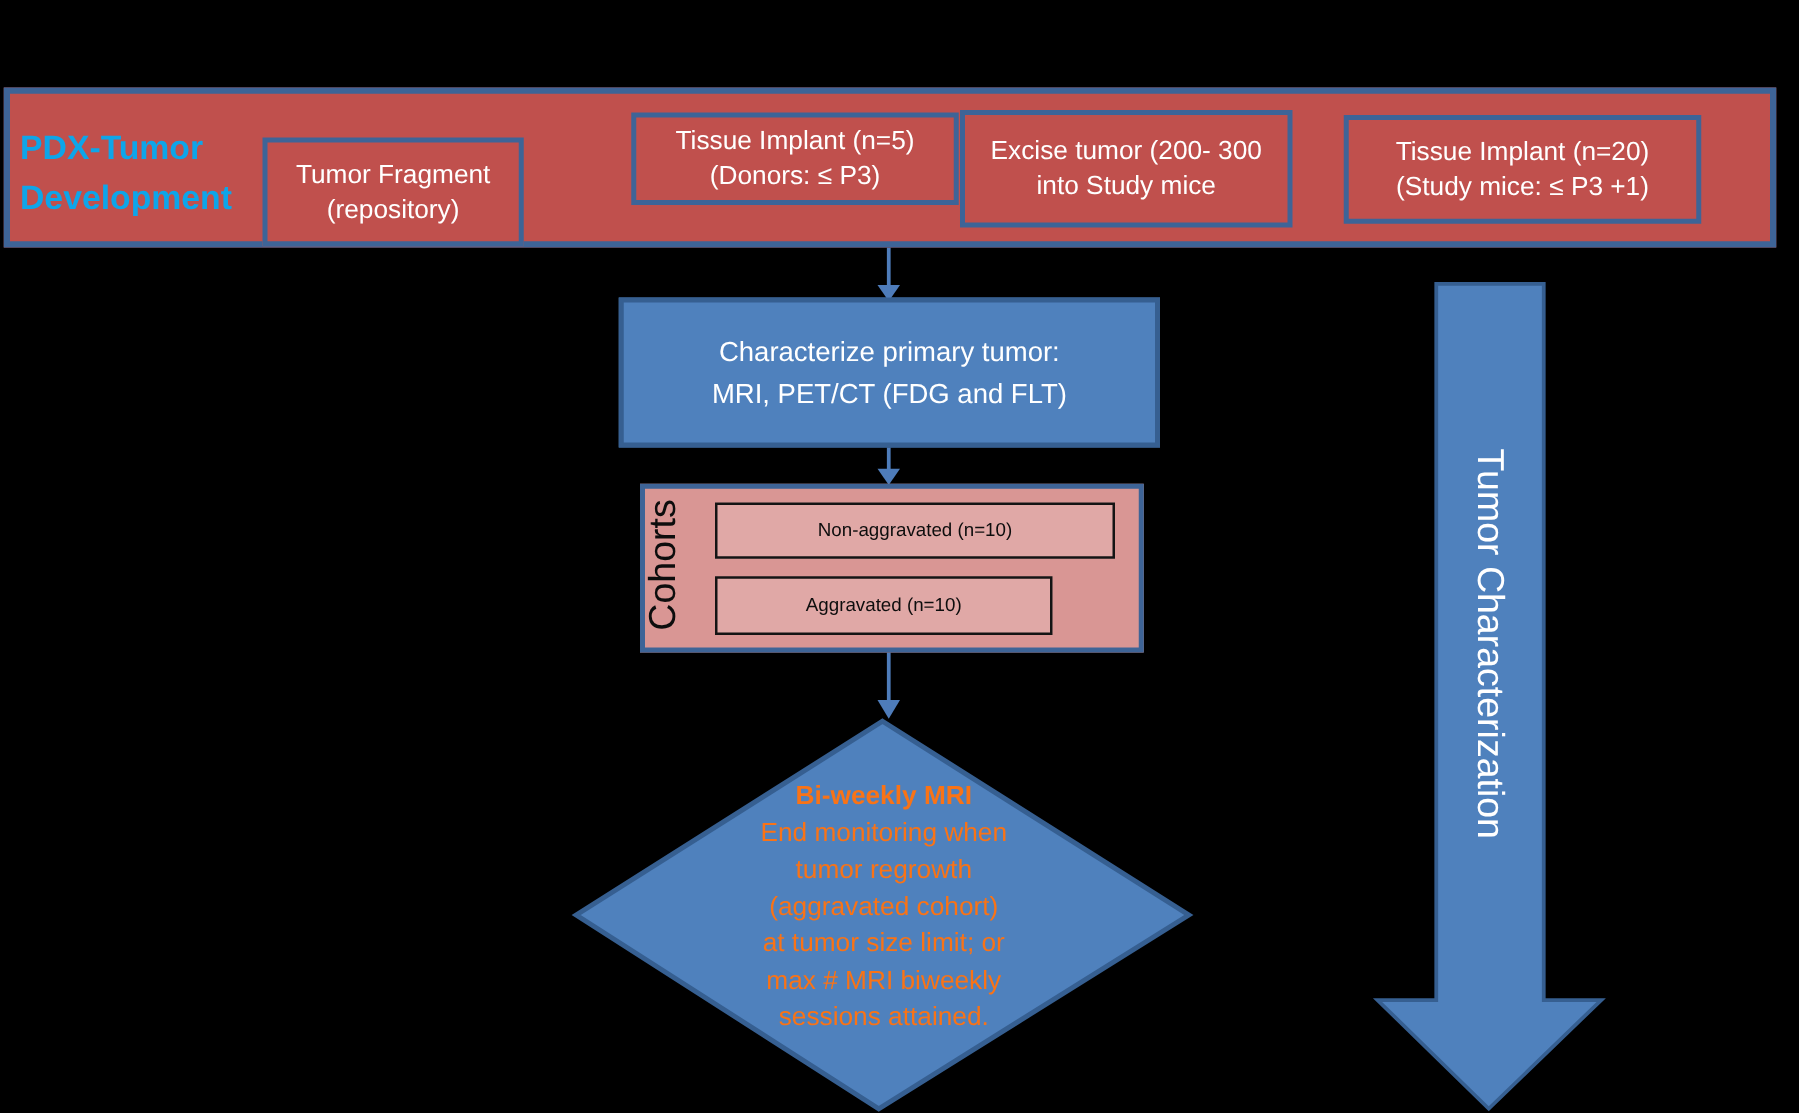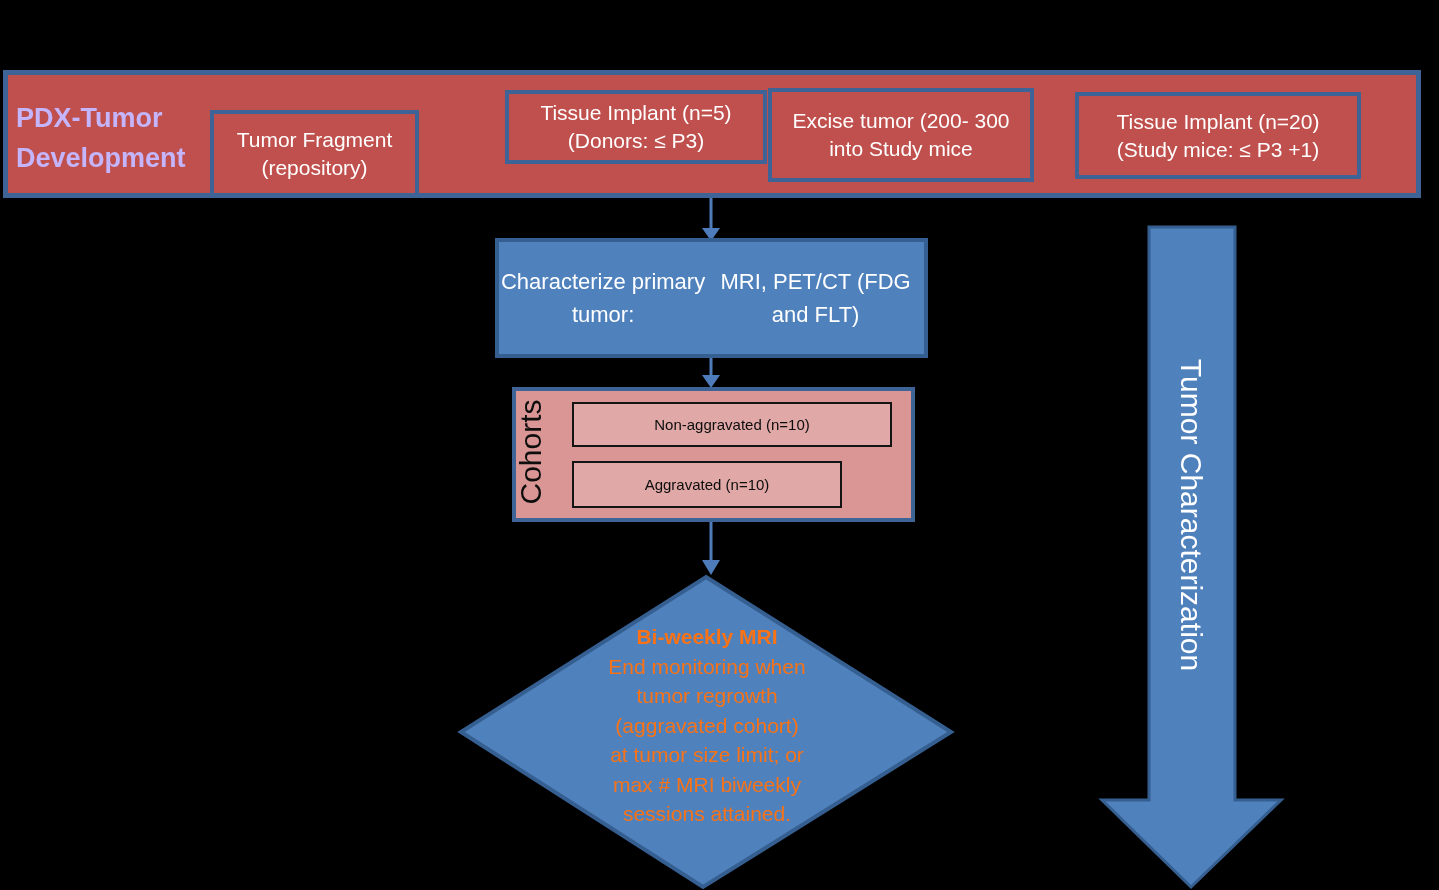--- a/index.html
+++ b/index.html
@@ -15,21 +15,21 @@
 
   
   .banner {
     left: 3px; top: 70px; width: 1418px; height: 128px;
     background: #C0504D;
     border: 5px solid #3E6497;
     z-index: 2;
   }
   .banner-title {
     left: 16px; top: 98px; width: 200px;
-    color: #c4b5fd;
+    color: #0ea5e9;
     font-size: 27px; font-weight: bold; line-height: 40px;
     z-index: 3;
   }
   .step-box {
     background: #C0504D;
     border: 4px solid #3E6497;
     color: #ffffff;
     display: flex; flex-direction: column;
     align-items: center; justify-content: center;
     text-align: center;
@@ -40,21 +40,21 @@
   .step2 { left: 463px; top: 90px;  width: 262px; height: 74px; margin-left: 42px; }
   .step3 { left: 768px; top: 88px;  width: 266px; height: 94px; }
   .step4 { left: 1075px; top: 92px; width: 286px; height: 87px; }
 
   
   .characterize {
     left: 495px; top: 238px; width: 433px; height: 120px;
     background: #4F81BD;
     border: 4px solid #365F91;
     color: #ffffff;
-    display: flex; flex-direction: row;
+    display: flex; flex-direction: column;
     align-items: center; justify-content: center;
     text-align: center;
     font-size: 22px; line-height: 33px;
     z-index: 3;
   }
 
   
   .cohorts {
     left: 512px; top: 387px; width: 403px; height: 135px;
     background: #D99694;

